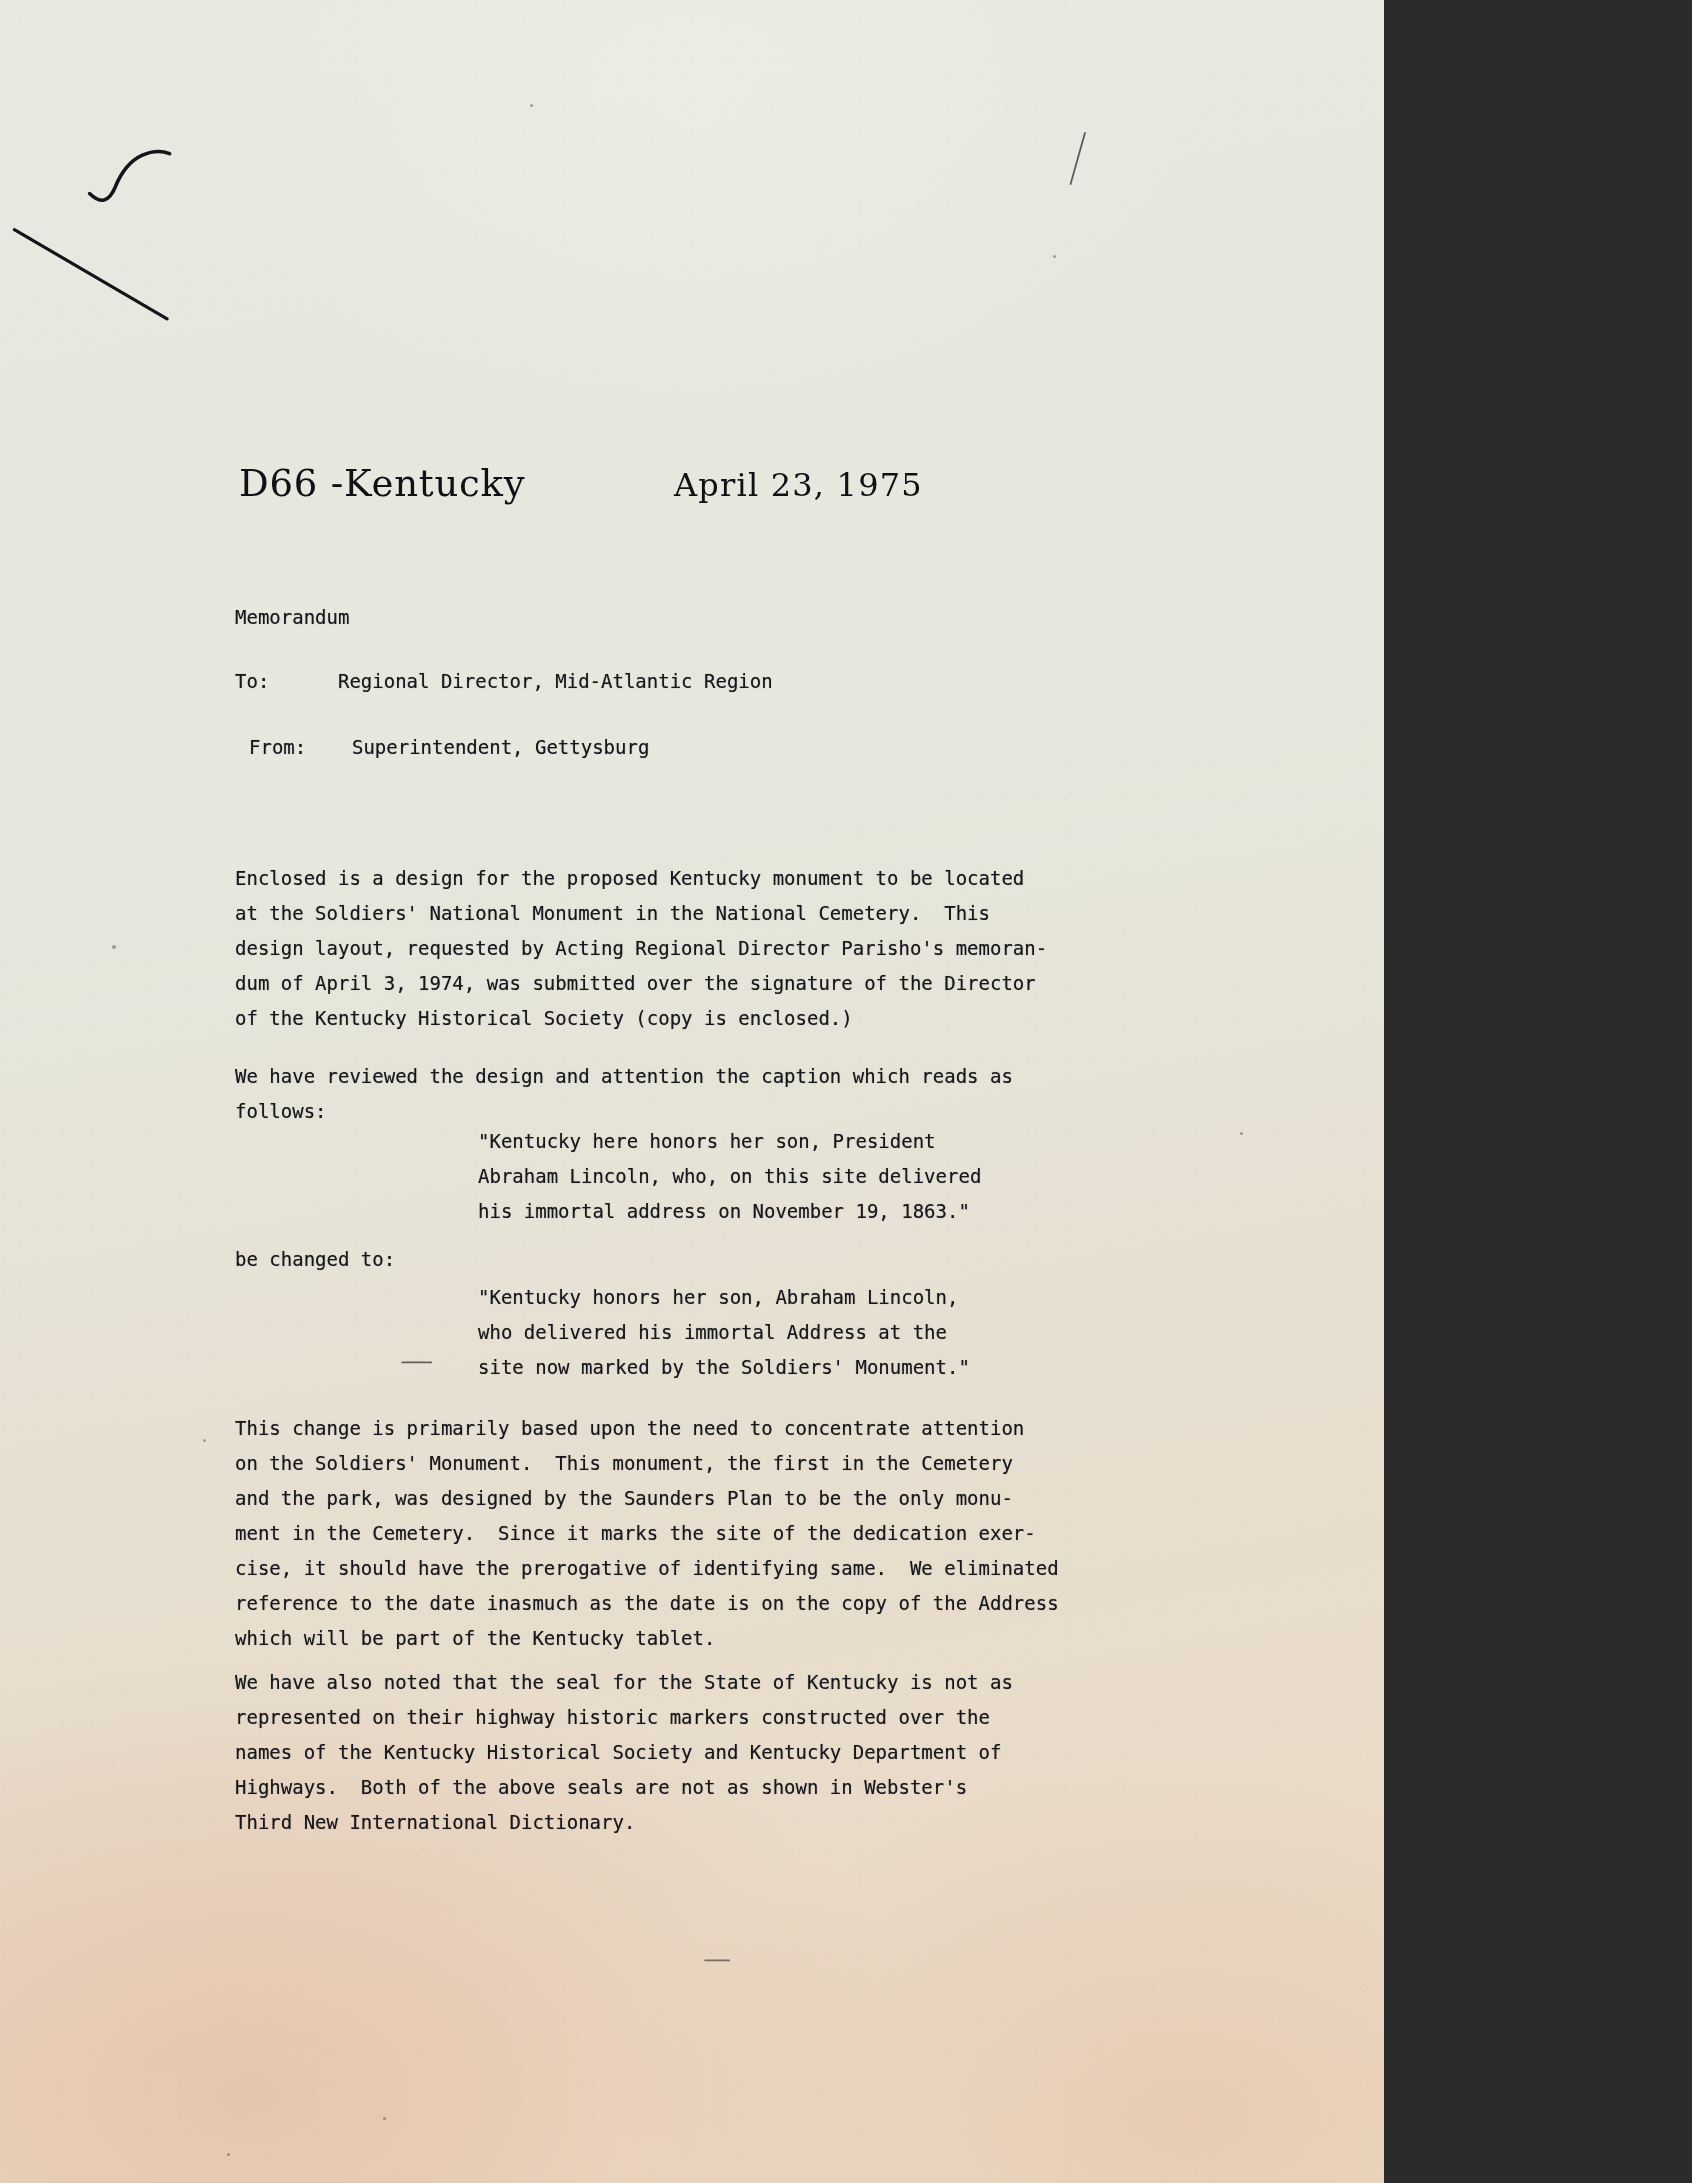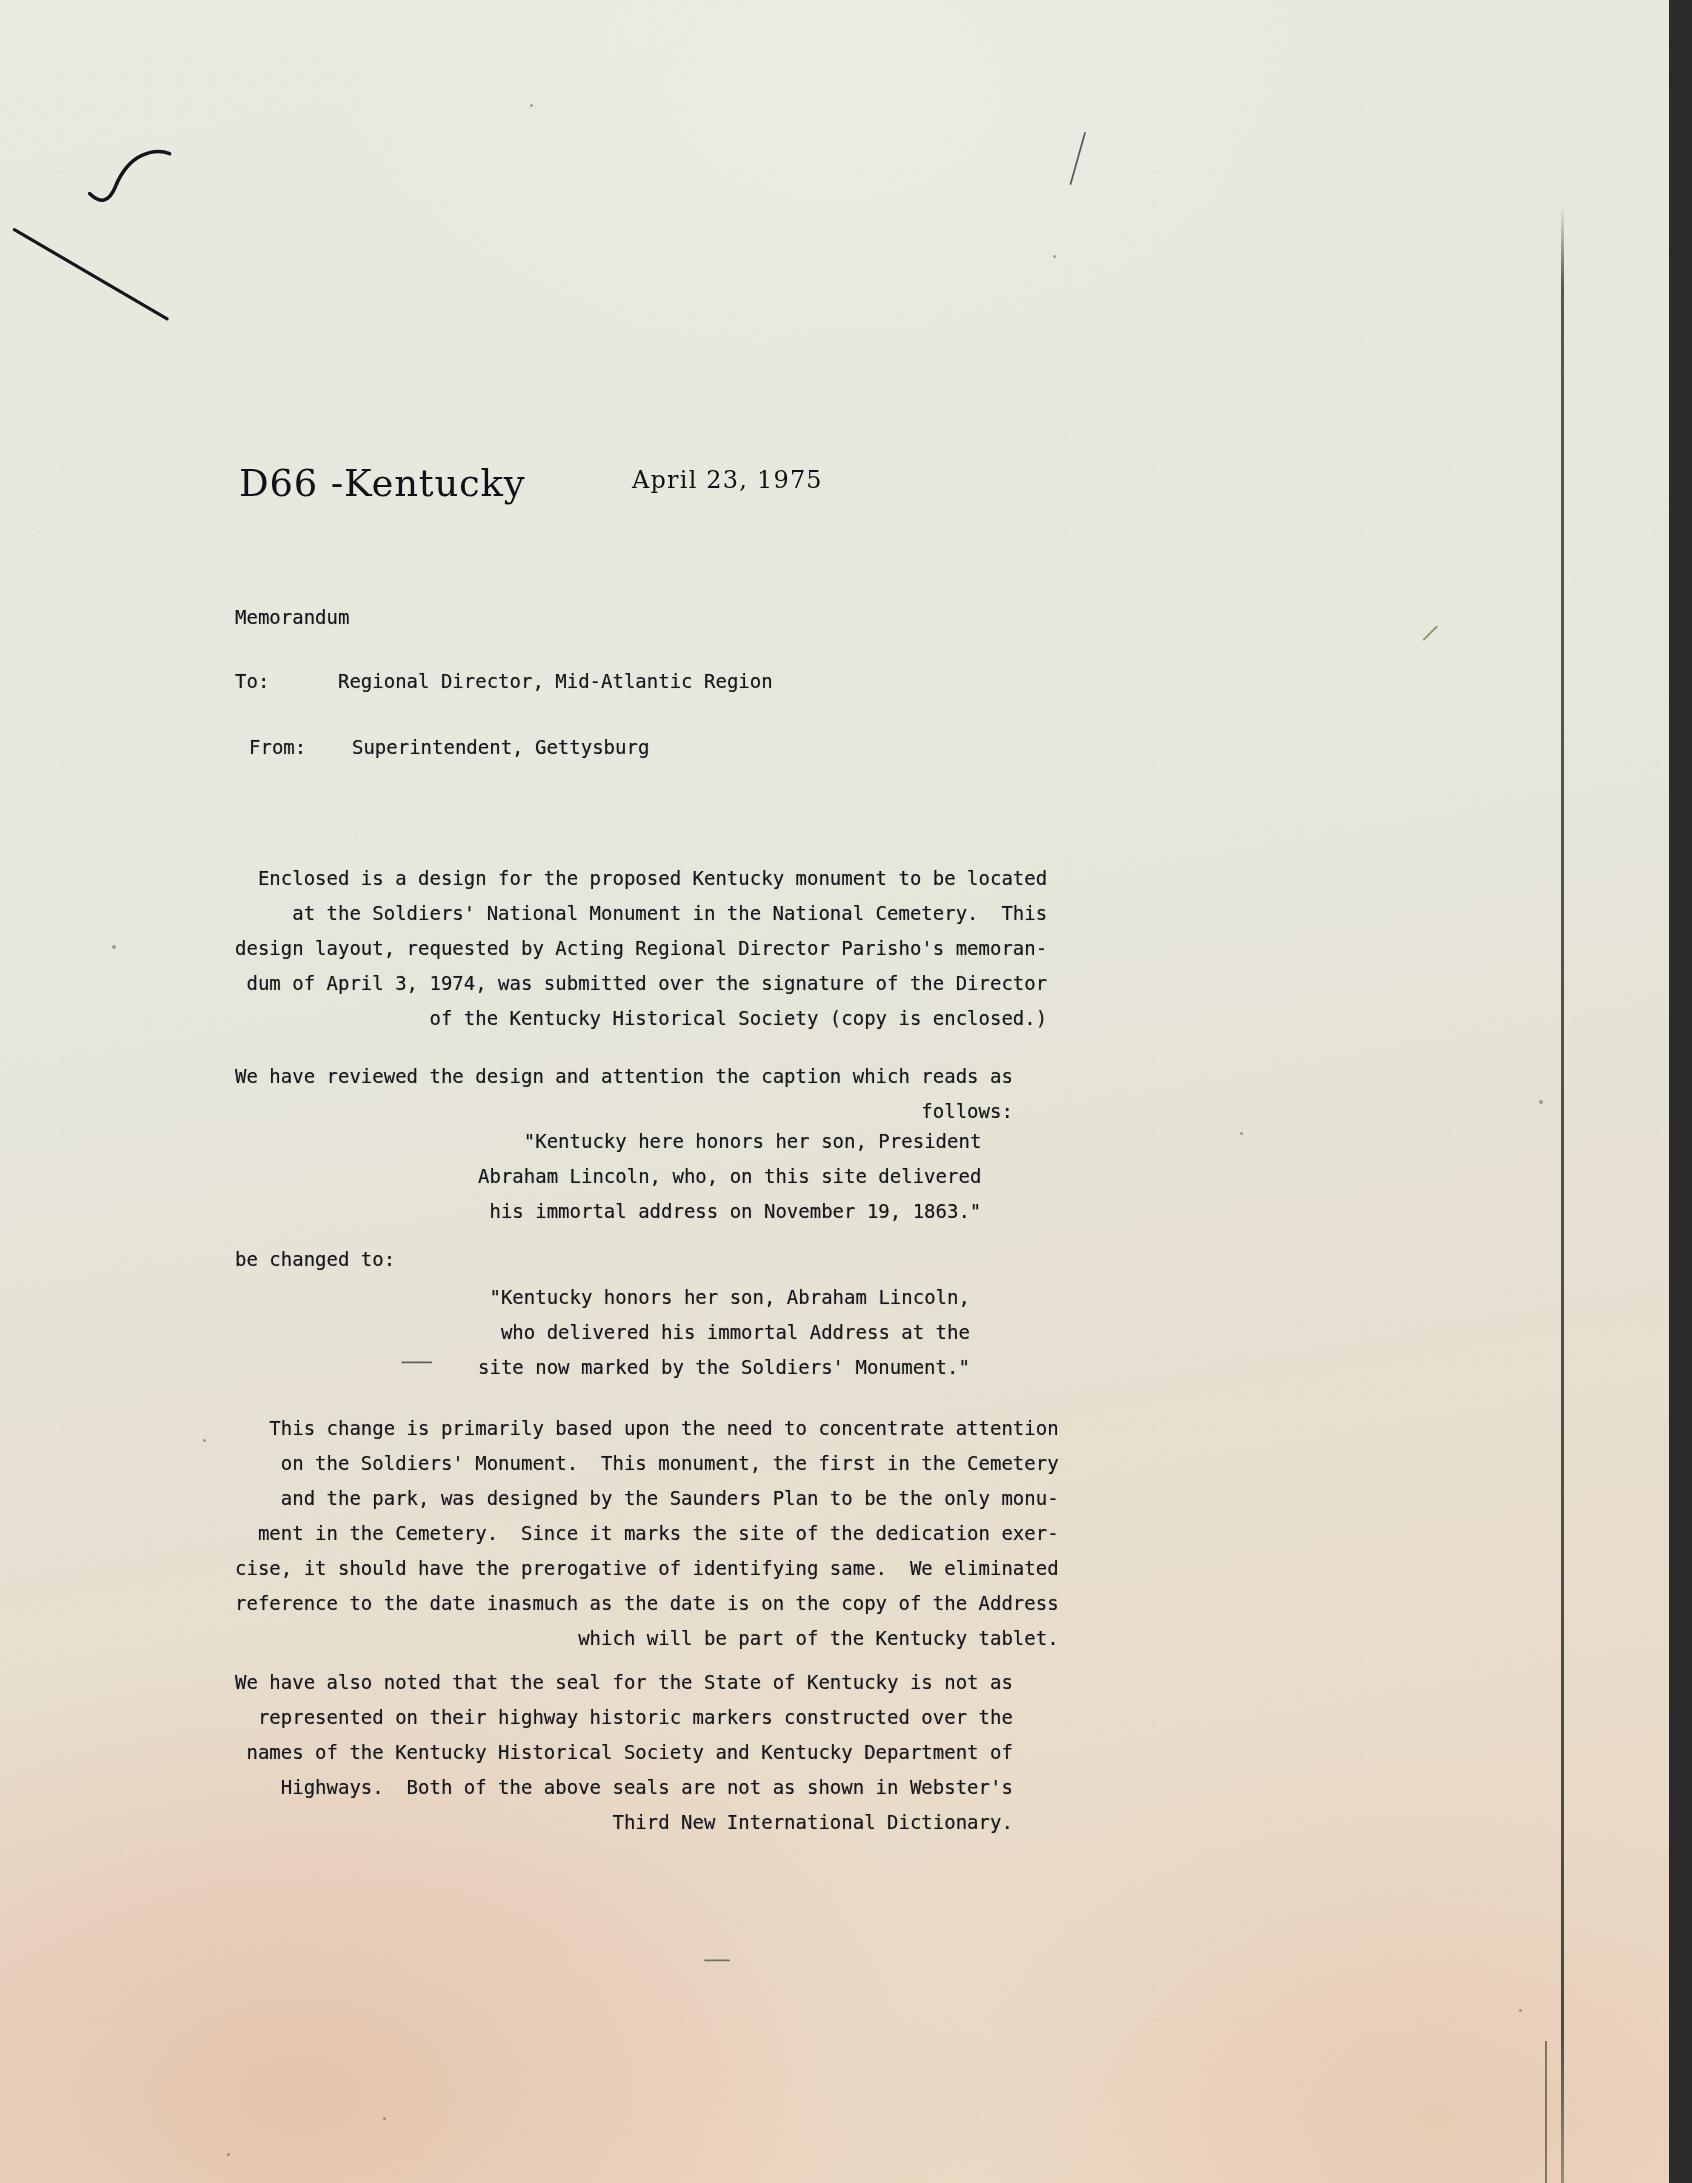--- a/index.html
+++ b/index.html
@@ -5,29 +5,28 @@
   html, body {
     margin: 0;
     padding: 0;
     background: #2b2b2b;
   }
   body {
     font-family: "DejaVu Sans Mono", monospace;
   }
   .page {
     position: relative;
-    width: 1669px;
+    width: 1384px;
     height: 2183px;
     overflow: hidden;
     background:
       radial-gradient(ellipse 1116px 718px at 18% 96%, rgba(226,178,150,0.55) 0%, rgba(226,178,150,0.0) 62%),
       radial-gradient(ellipse 877px 558px at 86% 97%, rgba(223,180,152,0.40) 0%, rgba(223,180,152,0.0) 65%),
       radial-gradient(ellipse 718px 478px at 50% 4%, rgba(236,238,230,0.75) 0%, rgba(236,238,230,0.0) 70%),
       linear-gradient(170deg, #e7eae0 0%, #e6e7dd 38%, #e6e0d2 62%, #e9dbc9 80%, #eddcc6 100%);
-    text-align: right;
   }
   
   .grain {
     position: absolute;
     inset: 0;
     pointer-events: none;
     opacity: 0.30;
     background-image:
       radial-gradient(circle at 12% 22%, rgba(120,110,90,0.10) 0 1px, transparent 1.3px),
       radial-gradient(circle at 47% 63%, rgba(120,110,90,0.09) 0 0.9px, transparent 1.2px),
@@ -64,21 +63,21 @@
     pointer-events: none;
   }
   .hand {
     position: absolute;
     color: #101116;
     font-family: "DejaVu Serif", serif;
     white-space: pre;
   }
 
   #annot-file { left: 239px; top: 462px; font-size: 37px; letter-spacing: 0.8px; }
-  #annot-date { left: 632px; top: 466px; font-size: 24px; letter-spacing: 1.2px; font-family: "DejaVu Serif", serif; }
+  #annot-date { left: 674px; top: 466px; font-size: 32px; letter-spacing: 1.2px; font-family: "DejaVu Serif", serif; }
 
   .body-block {
     position: absolute;
     left: 235px;
     font-size: 19px;
     line-height: 35px;
     color: #16171c;
     white-space: pre;
     text-shadow: 0 0 0.9px rgba(25,25,30,0.5);
   }

